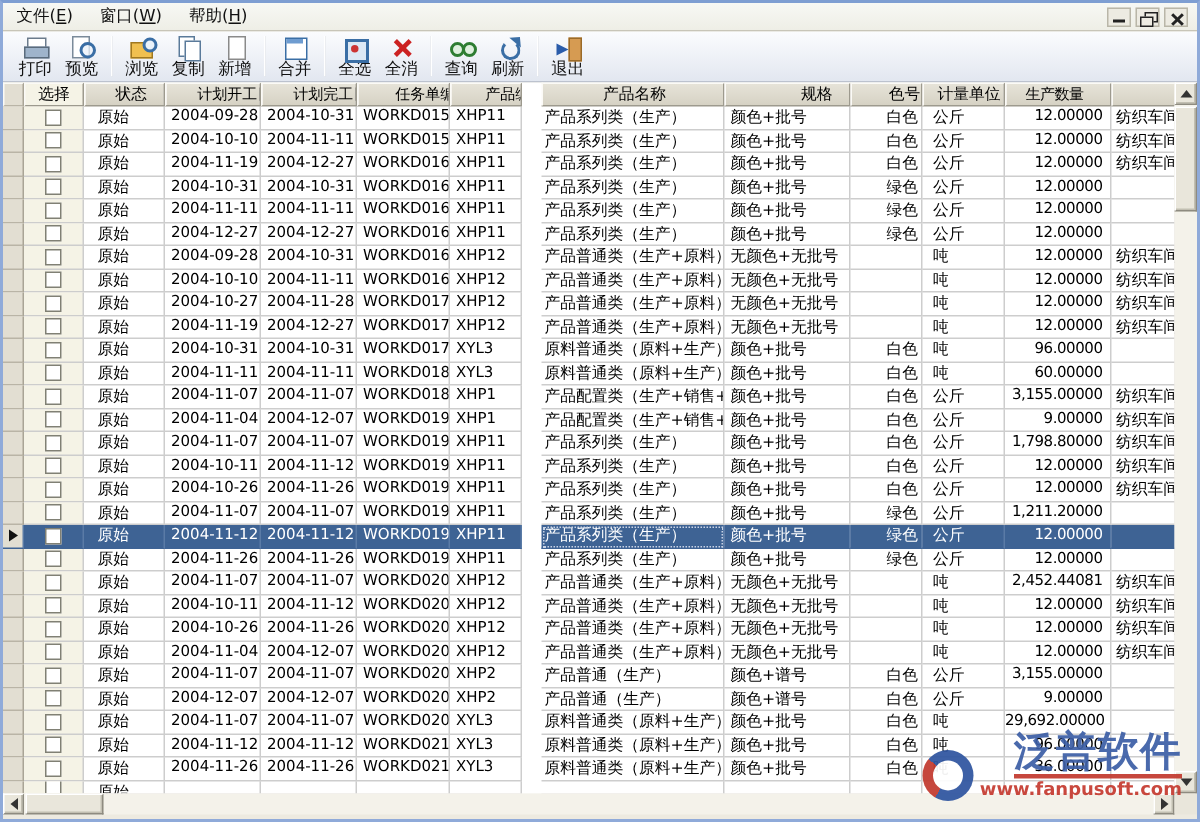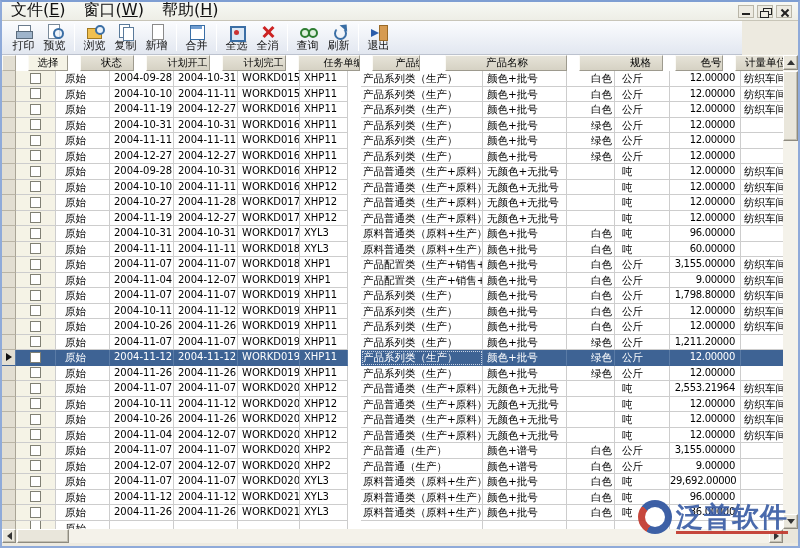--- a/index.html
+++ b/index.html
@@ -4,34 +4,34 @@
 <style>
   * { margin:0; padding:0; box-sizing:border-box; }
   html,body { background:#fff; }
   body { font-family:"DejaVu Sans","Liberation Sans",sans-serif; }
   .window{ position:relative; width:800px; height:548px; background:#EDEAE0;
     border:2px solid #8FAAD9; border-top-color:#7E9ED2; overflow:hidden; }
 
   
   .menubar{ position:absolute; left:0; top:0; width:796px; height:19px;
     background:linear-gradient(#F7F8F4,#EEEEE6); border-bottom:1px solid #C8C5B8;
-    display:flex; align-items:center; font-size:16px; color:#111; }
+    display:flex; align-items:center; font-size:11px; color:#111; }
   .menu-item{ padding:2px 9px 3px 9px; cursor:default; }
   .menu-item u{ text-decoration:underline; }
   .win-controls{ margin-left:auto; display:flex; gap:3px; padding-right:6px; }
   .win-btn{ width:16px; height:13px; position:relative; background:#EDEBE2;
     border:1px solid #B9B6A8; }
   .min-icon::before{ content:""; position:absolute; left:3px; bottom:2px; width:8px; height:2px; background:#222; }
   .restore-icon::before{ content:""; position:absolute; left:5px; top:2px; width:7px; height:5px; border:1px solid #222; }
   .restore-icon::after{ content:""; position:absolute; left:2px; top:5px; width:7px; height:5px; border:1px solid #222; background:#EDEBE2; }
   .close-icon::before,.close-icon::after{ content:""; position:absolute; left:7px; top:2px; width:2px; height:10px; background:#222; }
   .close-icon::before{ transform:rotate(45deg);} .close-icon::after{ transform:rotate(-45deg);}
 
   
-  .toolbar{ position:absolute; left:0; top:19px; width:740px; height:34px;
+  .toolbar{ position:absolute; left:0; top:19px; width:796px; height:34px;
     background:linear-gradient(#FBFCFE,#E2E7F0); border-bottom:1px solid #BCC2CE;
     display:flex; align-items:stretch; padding-left:6px; }
   .tb-btn{ width:31px; display:flex; flex-direction:column; align-items:center;
     justify-content:center; gap:0; cursor:default; }
   .tb-label{ font-size:11px; color:#111; line-height:12px; white-space:nowrap; }
   .tb-sep{ width:1px; background:#B9BFC9; border-right:1px solid #FFF; margin:3px 4px; }
   .icon{ width:18px; height:16px; position:relative; display:block; }
   .printer-icon::before{ content:""; position:absolute; left:3px; top:1px; width:11px; height:6px; background:#fff; border:1px solid #6B7B8C; }
   .printer-icon::after{ content:""; position:absolute; left:1px; top:7px; width:15px; height:6px; background:#9FB4CB; border:1px solid #5A6B7C; }
   .preview-icon::before{ content:""; position:absolute; left:2px; top:0; width:10px; height:13px; background:#fff; border:1px solid #7A8A9A; }
@@ -49,21 +49,21 @@
   .clear-all-icon::before{ transform:rotate(45deg);} .clear-all-icon::after{ transform:rotate(-45deg);}
   .query-icon::before{ content:""; position:absolute; left:1px; top:4px; width:6px; height:6px; border:2px solid #2E7D32; border-radius:50%; background:#DFF0DF; }
   .query-icon::after{ content:""; position:absolute; left:9px; top:4px; width:6px; height:6px; border:2px solid #2E7D32; border-radius:50%; background:#DFF0DF; }
   .refresh-icon::before{ content:""; position:absolute; left:4px; top:3px; width:9px; height:9px; border:2px solid #3A6EA5; border-radius:50%; border-top-color:transparent; }
   .refresh-icon::after{ content:""; position:absolute; left:10px; top:0; width:0; height:0; border-left:5px solid transparent; border-right:5px solid transparent; border-bottom:5px solid #3A6EA5; transform:rotate(40deg); }
   .exit-icon::before{ content:""; position:absolute; left:9px; top:1px; width:7px; height:14px; background:#D69B52; border:1px solid #9A6A28; }
   .exit-icon::after{ content:""; position:absolute; left:1px; top:5px; width:0; height:0; border-top:4px solid transparent; border-bottom:4px solid transparent; border-left:8px solid #2A5CAA; }
 
   
   .grid{ position:absolute; left:0; top:53px; width:781px; height:474px; background:#fff; overflow:hidden; }
-  .hrow{ display:flex; height:16px;gap:12px; }
+  .hrow{ display:flex; height:16px; }
   .hcell{ background:linear-gradient(#E6E3D8,#D6D2C4); border-right:1px solid #9D9A8E;
     border-bottom:1px solid #9D9A8E; border-top:1px solid #FBFAF6; border-left:1px solid #FBFAF6;
     font-size:10.5px; color:#000; display:flex; align-items:center; justify-content:center;
     white-space:nowrap; overflow:hidden; flex:none;padding-left:39px; }
   .row{ display:flex; height:15.5px; background:#fff; }
   .cell{ flex:none; border-right:1px solid #CDCDCD; border-bottom:1px solid #CDCDCD;
     font-size:10.5px; color:#000; line-height:14.5px; white-space:nowrap; overflow:hidden;
     padding-left:4px; }
   .c-ind{ width:14px; padding:0; background:#E2DED2; border-right:1px solid #A9A496;
     border-bottom:1px solid #B9B4A6; display:flex; align-items:center; justify-content:center; }
@@ -557,21 +557,21 @@
           </div>
           <div class="cell c-status">原始</div>
           <div class="cell c-d1">2004-11-07</div>
           <div class="cell c-d2">2004-11-07</div>
           <div class="cell c-task">WORKD0200</div>
           <div class="cell c-code">XHP12</div>
           <div class="cell c-name">产品普通类（生产+原料）</div>
           <div class="cell c-spec">无颜色+无批号</div>
           <div class="cell c-color"></div>
           <div class="cell c-unit">吨</div>
-          <div class="cell c-qty">2,553.21964</div>
+          <div class="cell c-qty">2,452.44081</div>
           <div class="cell c-ws">纺织车间</div>
         </div>
         <div class="row">
           <div class="cell c-ind"></div>
           <div class="cell c-sel">
             <span class="cb"></span>
           </div>
           <div class="cell c-status">原始</div>
           <div class="cell c-d1">2004-10-11</div>
           <div class="cell c-d2">2004-11-12</div>
@@ -741,16 +741,17 @@
     <div class="sb-btn right">
         <div class="tri-right"></div>
       </div>
   </div>
   <div class="corner"></div>
 
   <div class="watermark">
     <div class="wm-logo"></div>
     <div class="wm-text">
       <div class="wm-brand">泛普软件</div>
+      <div class="wm-url">www.fanpusoft.com</div>
     </div>
   </div>
 
 </div>
 
 </body></html>

